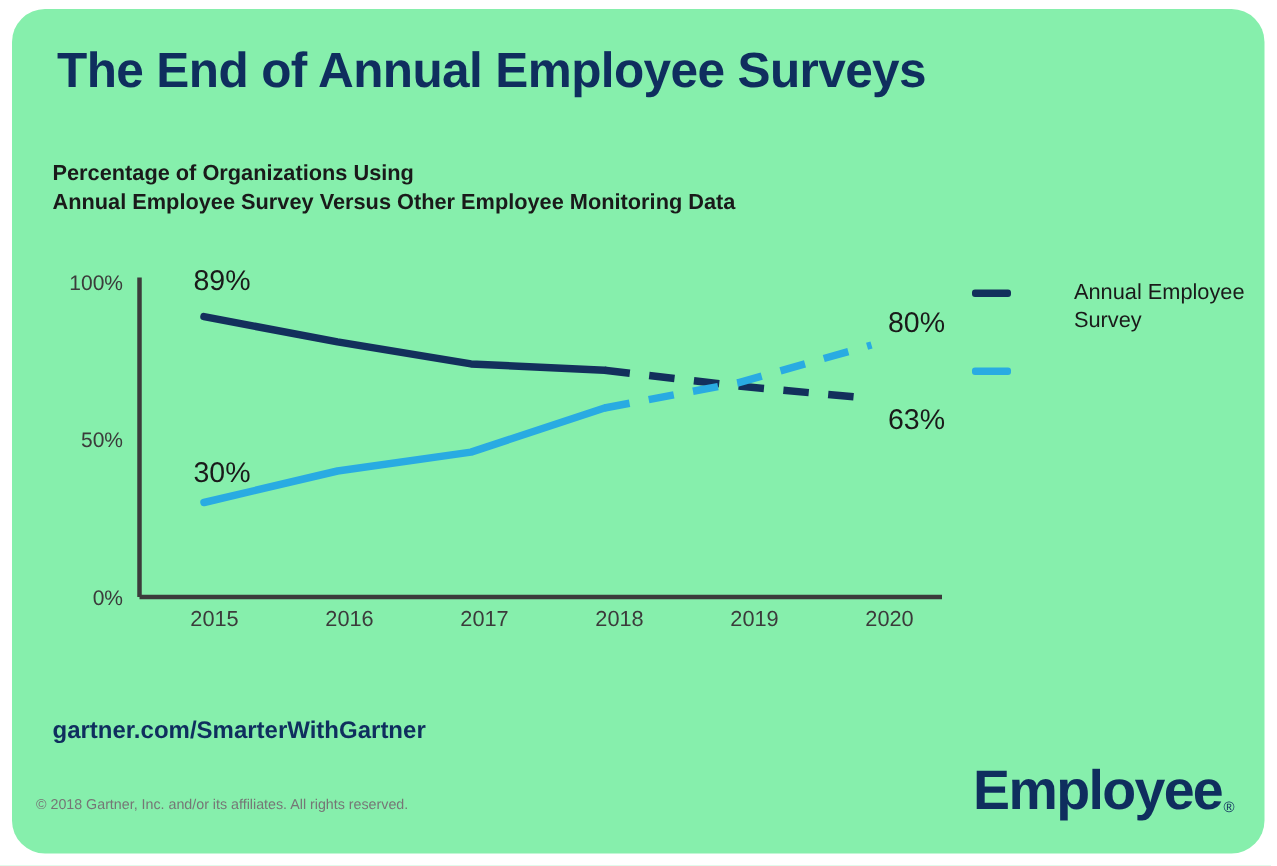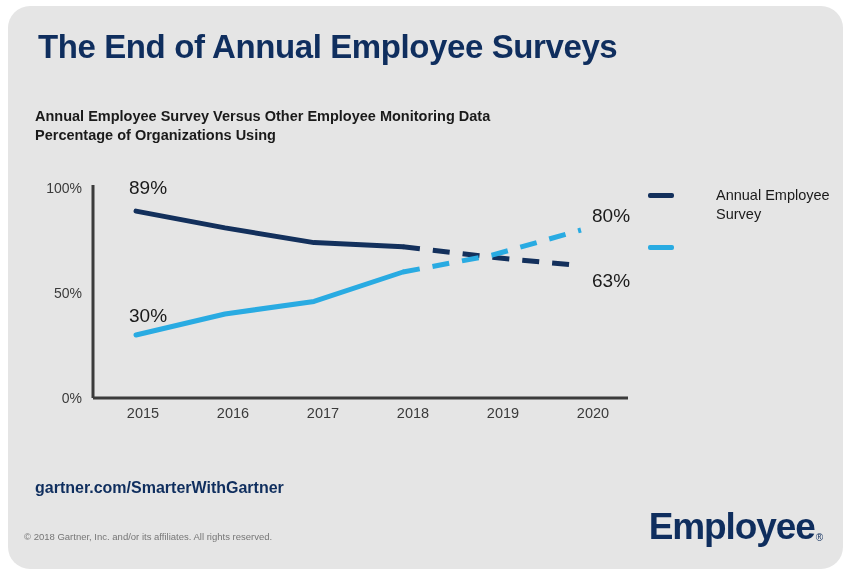--- a/index.html
+++ b/index.html
@@ -13,21 +13,21 @@
     height: 577px;
     font-family: "Liberation Sans", sans-serif;
     overflow: hidden;
   }
   .card {
     position: absolute;
     left: 8px;
     top: 6px;
     width: 835px;
     height: 563px;
-    background: #e5e5e5;
+    background: #86efac;
     border-radius: 22px;
     overflow: hidden;
   }
   .title {
     position: absolute;
     left: 30px;
     top: 22px;
     font-size: 33px;
     font-weight: bold;
     color: #0f2e5e;
@@ -142,22 +142,22 @@
   }
 </style>
 </head>
 <body>
 
 <div class="card">
 
   <div class="title">The End of Annual Employee Surveys</div>
 
   <div class="subtitle">
+    <div>Percentage of Organizations Using</div>
     <div>Annual Employee Survey Versus Other Employee Monitoring Data</div>
-    <div>Percentage of Organizations Using</div>
   </div>
 
   <div class="chart-area">
 
     <svg class="chart-svg" width="835" height="563">
       <g>
         <line id="axis-y" x1="85" y1="179" x2="85" y2="392" stroke="#3b3b3b" stroke-width="3"></line>
         <line id="axis-x" x1="85" y1="392" x2="620" y2="392" stroke="#3b3b3b" stroke-width="3"></line>
       </g>
       <g>

